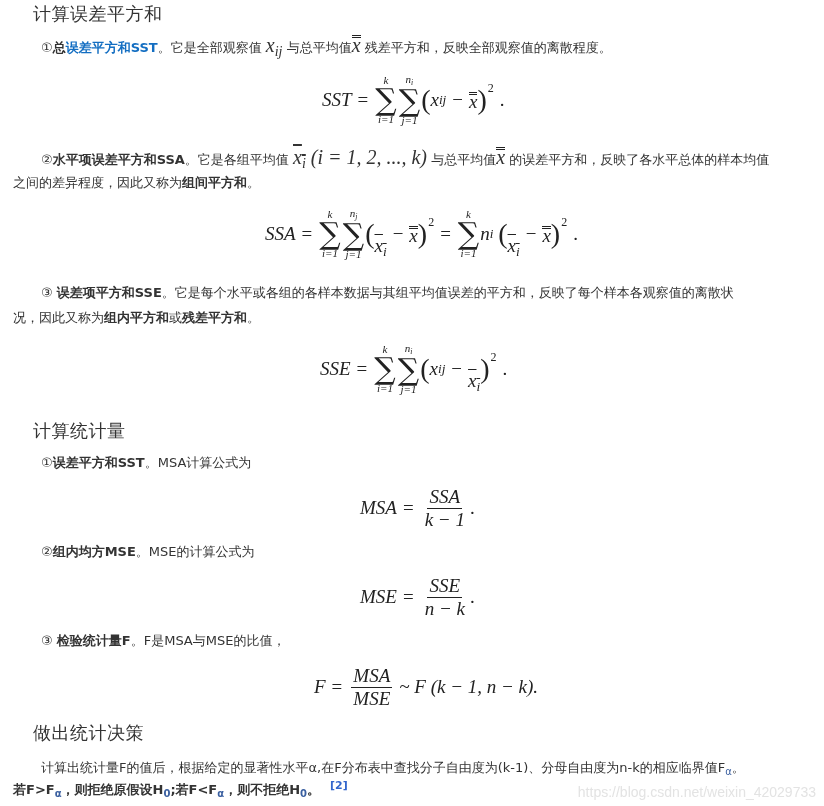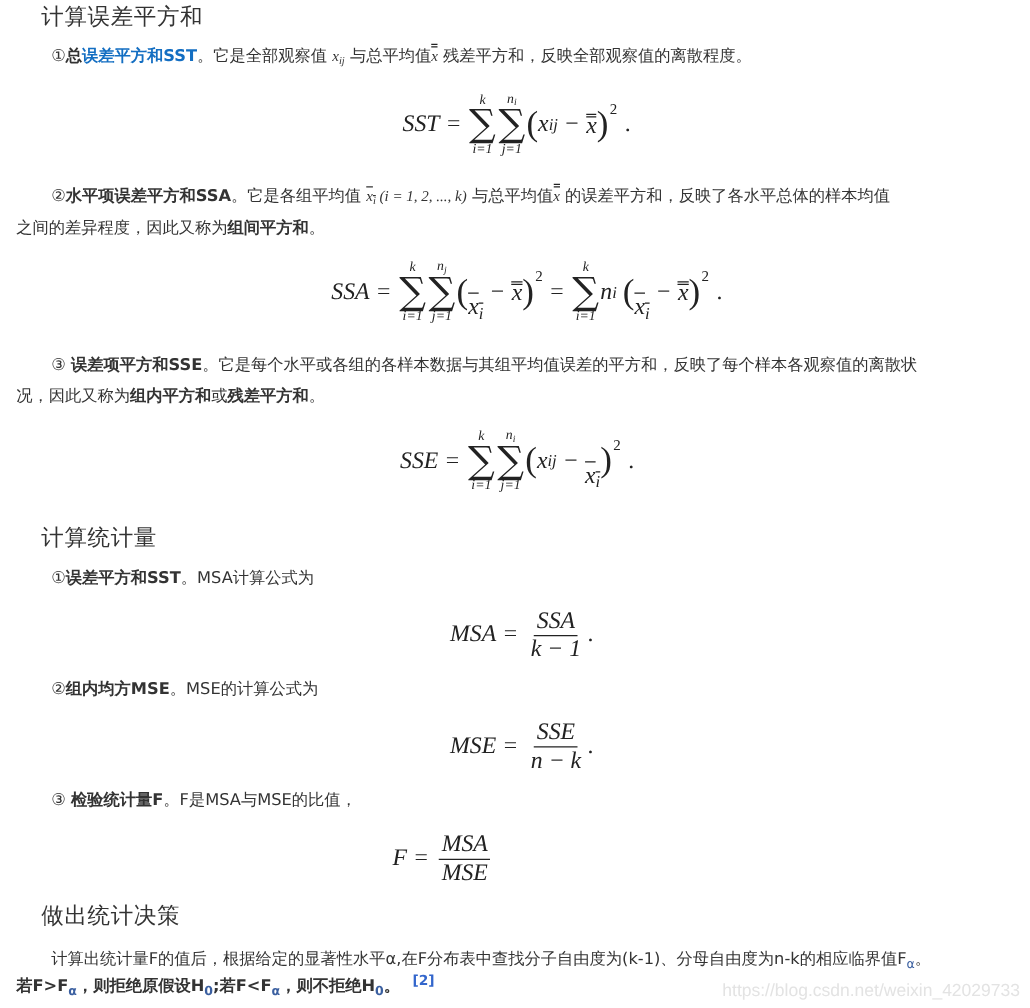--- a/index.html
+++ b/index.html
@@ -15,21 +15,21 @@
     margin-left: 20px;
   }
   .para {
     position: absolute; left: 13px; width: 800px;
     font-size: 13px; line-height: 26px; color: #333333;
   }
   .indent { padding-left: 28px; }
   .bold { font-weight: bold; color: #333; }
   .link { color: #136ec2; font-weight: bold; }
   .ref { color: #3366cc; font-size: 11px; vertical-align: super; line-height: 0; margin-left: 10px; }
-  .im { font-family: "Liberation Serif", "DejaVu Serif", serif; font-style: italic; font-size: 12px; }
+  .im { font-family: "Liberation Serif", "DejaVu Serif", serif; font-style: italic; font-size: 20px; }
   .formula {
     position: absolute; display: flex; align-items: center;
     font-family: "Liberation Serif", "DejaVu Serif", serif; font-style: italic;
     font-size: 19px; color: #222;
   }
   .sum {
     display: inline-flex; flex-direction: column; align-items: center;
     margin: 0 1px; line-height: 1;
   }
   .sum .lim { font-size: 11px; font-style: italic; }
@@ -161,20 +161,21 @@
 <div class="para indent" style="top:628px;">
   <span>③ </span><span class="bold">检验统计量F</span><span>。</span><span>F是MSA与MSE的比值，</span>
 </div>
 <div class="formula" style="left:314px; top:666px;">
   <span>F</span>
     <span class="op">=</span>
   <span class="frac">
       <span class="num">MSA</span>
       <span class="den">MSE</span>
     </span>
+  <span style="margin-left:4px;">~ F (k − 1, n − k).</span>
 </div>
 
 <div class="h2" style="top:722px;">做出统计决策</div>
 
 <div class="para indent" style="top:755px;">
   <span>计算出统计量F的值后，根据给定的显著性水平α,在F分布表中查找分子自由度为(k-1)、分母自由度为n-k的相应临界值F</span><span class="fsub">α</span><span>。</span>
 </div>
 <div class="para" style="top:777px;font-weight:bold;">
   <span>若F&gt;F</span><span class="fsub">α</span><span>，则拒绝原假设H</span><span class="fsub">0</span><span>;若F&lt;F</span><span class="fsub">α</span><span>，则不拒绝H</span><span class="fsub">0</span><span>。</span><a class="ref">[2]</a>
 </div>

